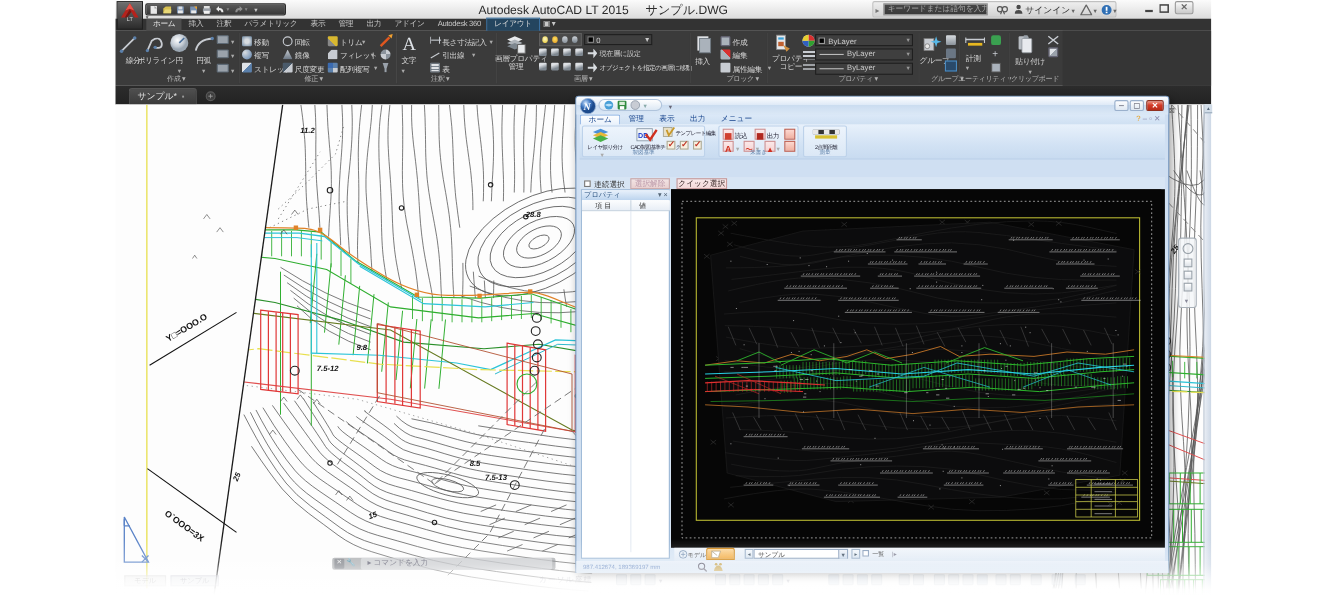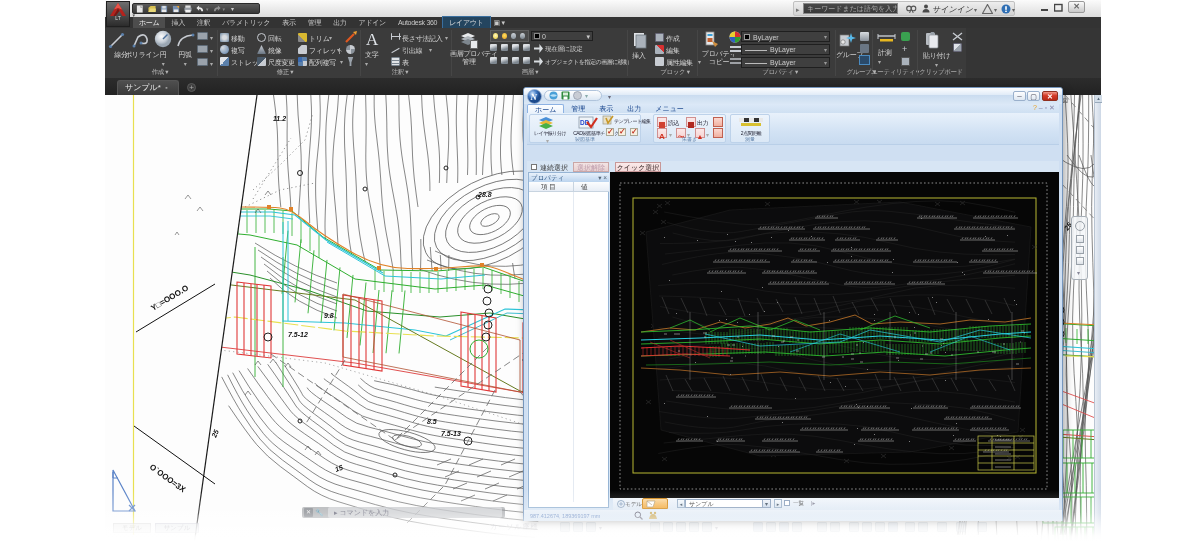--- a/index.html
+++ b/index.html
@@ -103,34 +103,35 @@
 #bstat{position:absolute;left:0px;top:522px;width:996px;height:14px;z-index:6;opacity:0.6;}
 .bsi{position:absolute;top:0;width:10px;height:10px;background:#ccd4de;border:1px solid #a8b4c2;border-radius:1px;}
 
 #fade{position:absolute;left:0;top:490px;width:1200px;height:51px;z-index:40;pointer-events:none;
  background:linear-gradient(rgba(255,255,255,0) 0%,rgba(255,255,255,0.28) 45%,rgba(255,255,255,0.75) 72%,rgba(255,255,255,0.97) 90%,#fff 100%);}
 </style></head>
 <body>
 <div id="page">
   <div id="app">
     <div id="tstrip">
+      <div id="title">Autodesk AutoCAD LT 2015&nbsp;&nbsp;&nbsp;&nbsp;&nbsp;サンプル.DWG</div>
       <div id="infocenter">
         <span style="position:absolute;left:2px;top:4px;color:#777;font-size:7px;">▸</span>
         <div id="icsearch" style="position:absolute;left:9px;top:1px;">キーワードまたは語句を入力</div>
         <svg width="11" height="9" viewBox="0 0 11 9" style="position:absolute;left:112px;top:3px;">
             <circle cx="3" cy="3.4" r="2.3" fill="none" stroke="#555" stroke-width="1.1"></circle>
             <circle cx="7.5" cy="3.4" r="2.3" fill="none" stroke="#555" stroke-width="1.1"></circle>
             <line x1="4.6" y1="5.4" x2="3.6" y2="8" stroke="#555" stroke-width="1"></line>
             <line x1="6.2" y1="5.4" x2="7.2" y2="8" stroke="#555" stroke-width="1"></line>
           </svg>
         <svg width="8" height="9" viewBox="0 0 8 9" style="position:absolute;left:128px;top:2px;">
             <circle cx="4" cy="2.4" r="2" fill="#4a4a4a"></circle>
             <path d="M0.5 8.5 Q0.5 5 4 5 Q7.5 5 7.5 8.5 Z" fill="#4a4a4a"></path>
           </svg>
-        <div style="position:absolute;left:138px;top:3px;font-size:8px;line-height:9px;color:#333;white-space:nowrap;font-style:italic;">サインイン</div>
+        <div style="position:absolute;left:138px;top:3px;font-size:8px;line-height:9px;color:#333;white-space:nowrap;">サインイン</div>
         <span style="position:absolute;left:180px;top:4px;color:#666;font-size:6px;">▾</span>
         <svg width="11" height="10" viewBox="0 0 11 10" style="position:absolute;left:188px;top:2px;">
             <path d="M5.5 0.5 L10.5 9.5 L0.5 9.5 Z" fill="none" stroke="#666" stroke-width="1.2"></path>
           </svg>
         <span style="position:absolute;left:200px;top:4px;color:#666;font-size:6px;">▾</span>
         <svg width="10" height="10" viewBox="0 0 10 10" style="position:absolute;left:207px;top:2px;">
             <circle cx="5" cy="5" r="4.5" fill="#2f6fb4"></circle>
             <rect x="4.2" y="2.2" width="1.6" height="3.6" fill="#fff"></rect>
             <rect x="4.2" y="6.6" width="1.6" height="1.4" fill="#fff"></rect>
           </svg>

